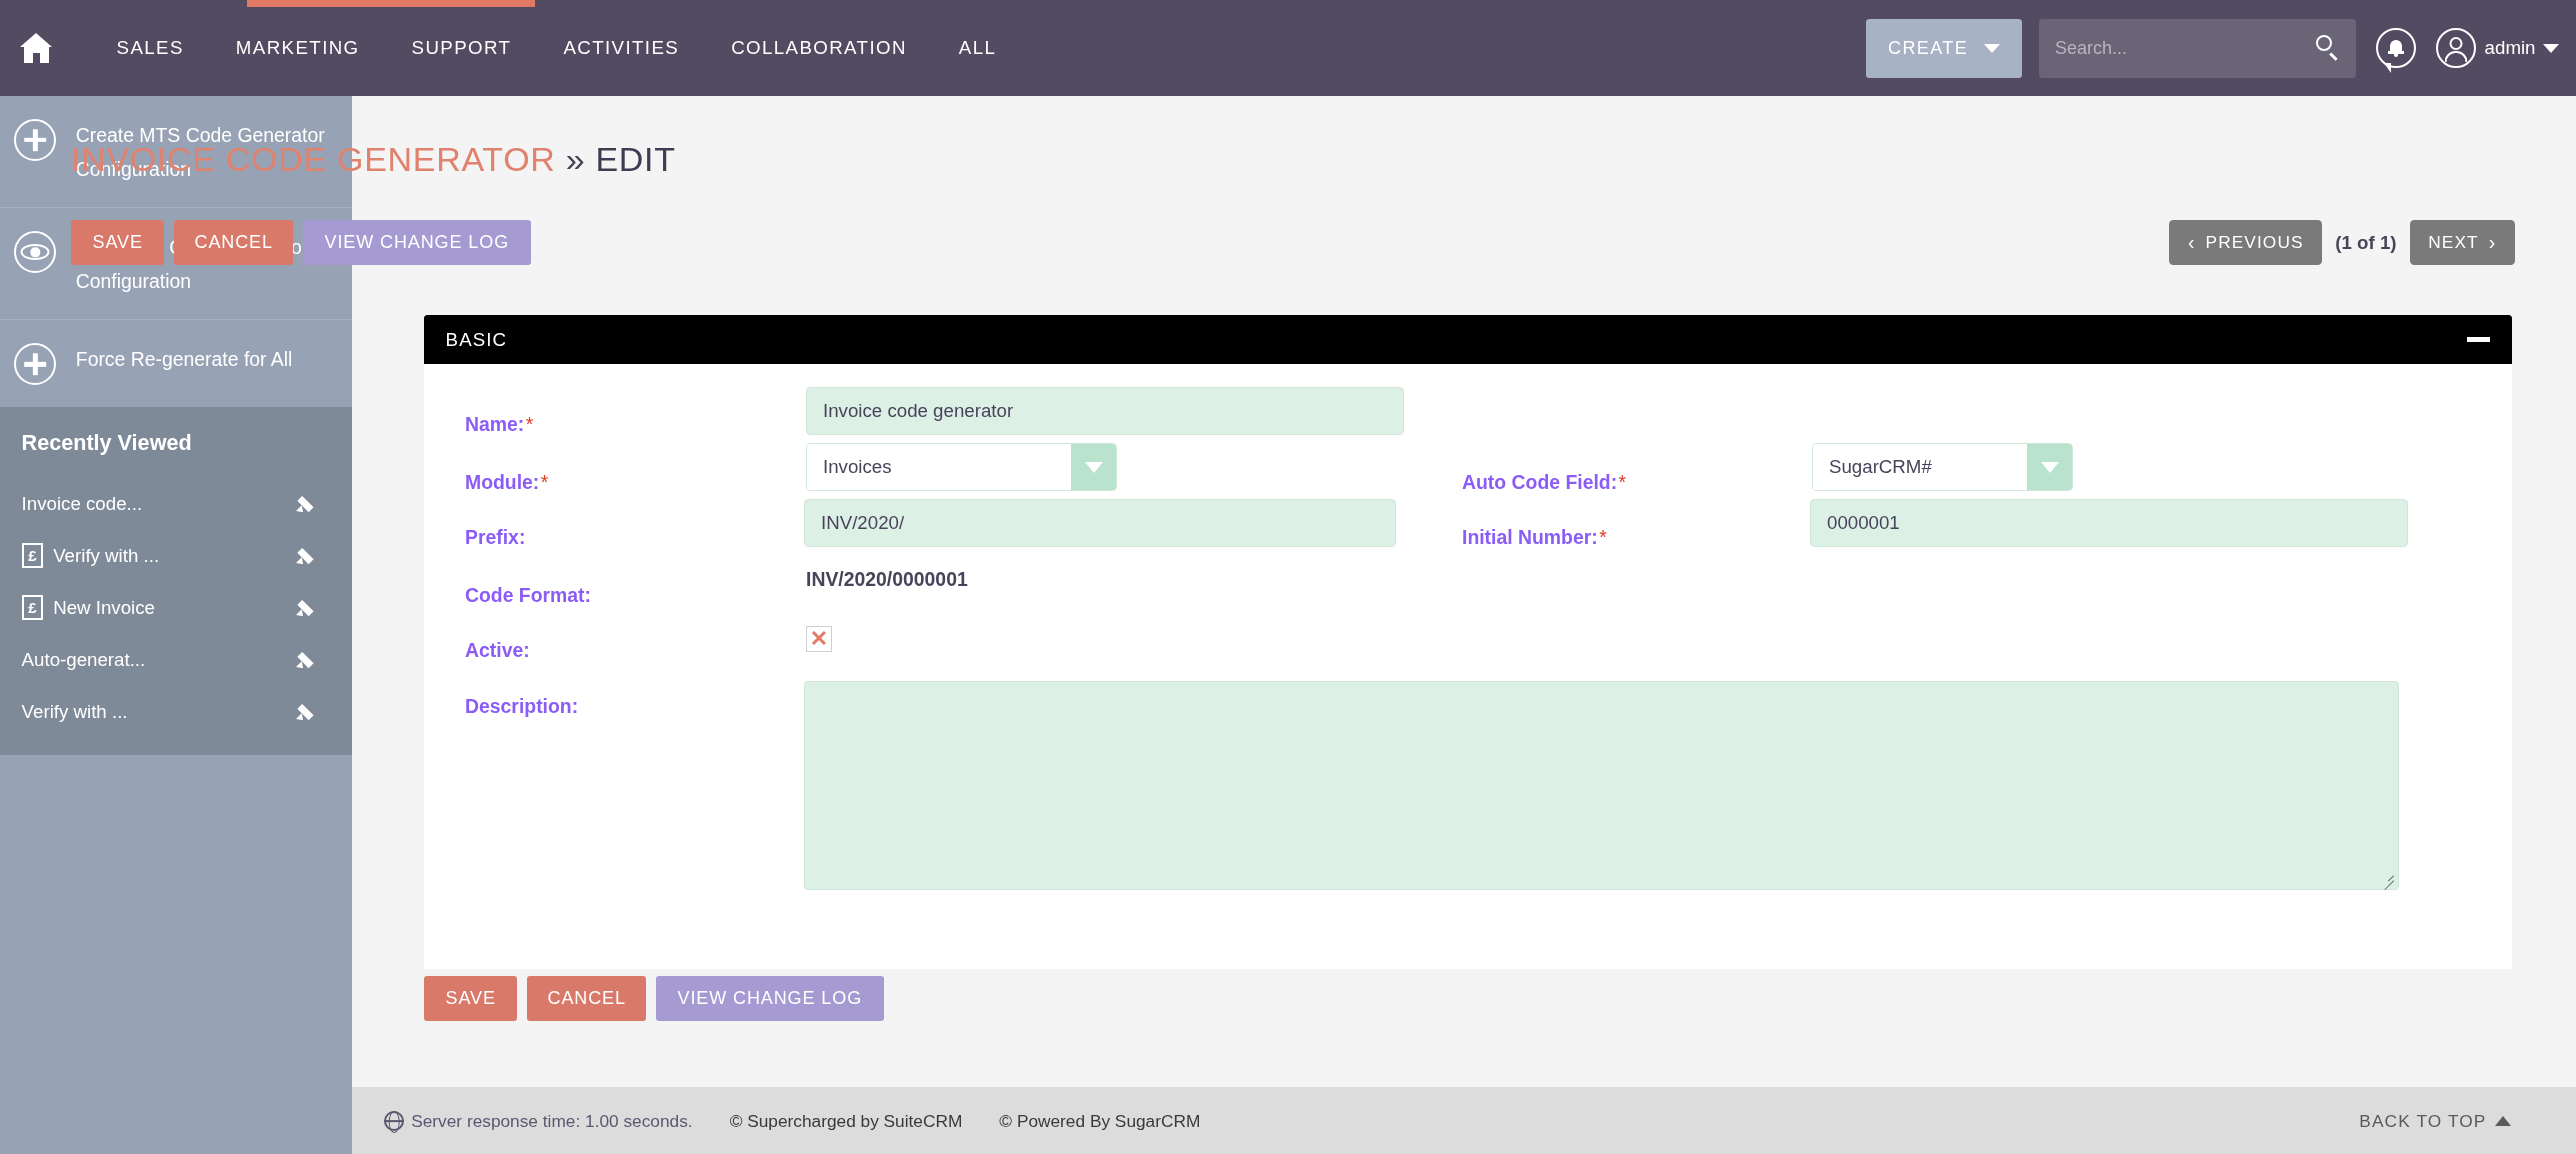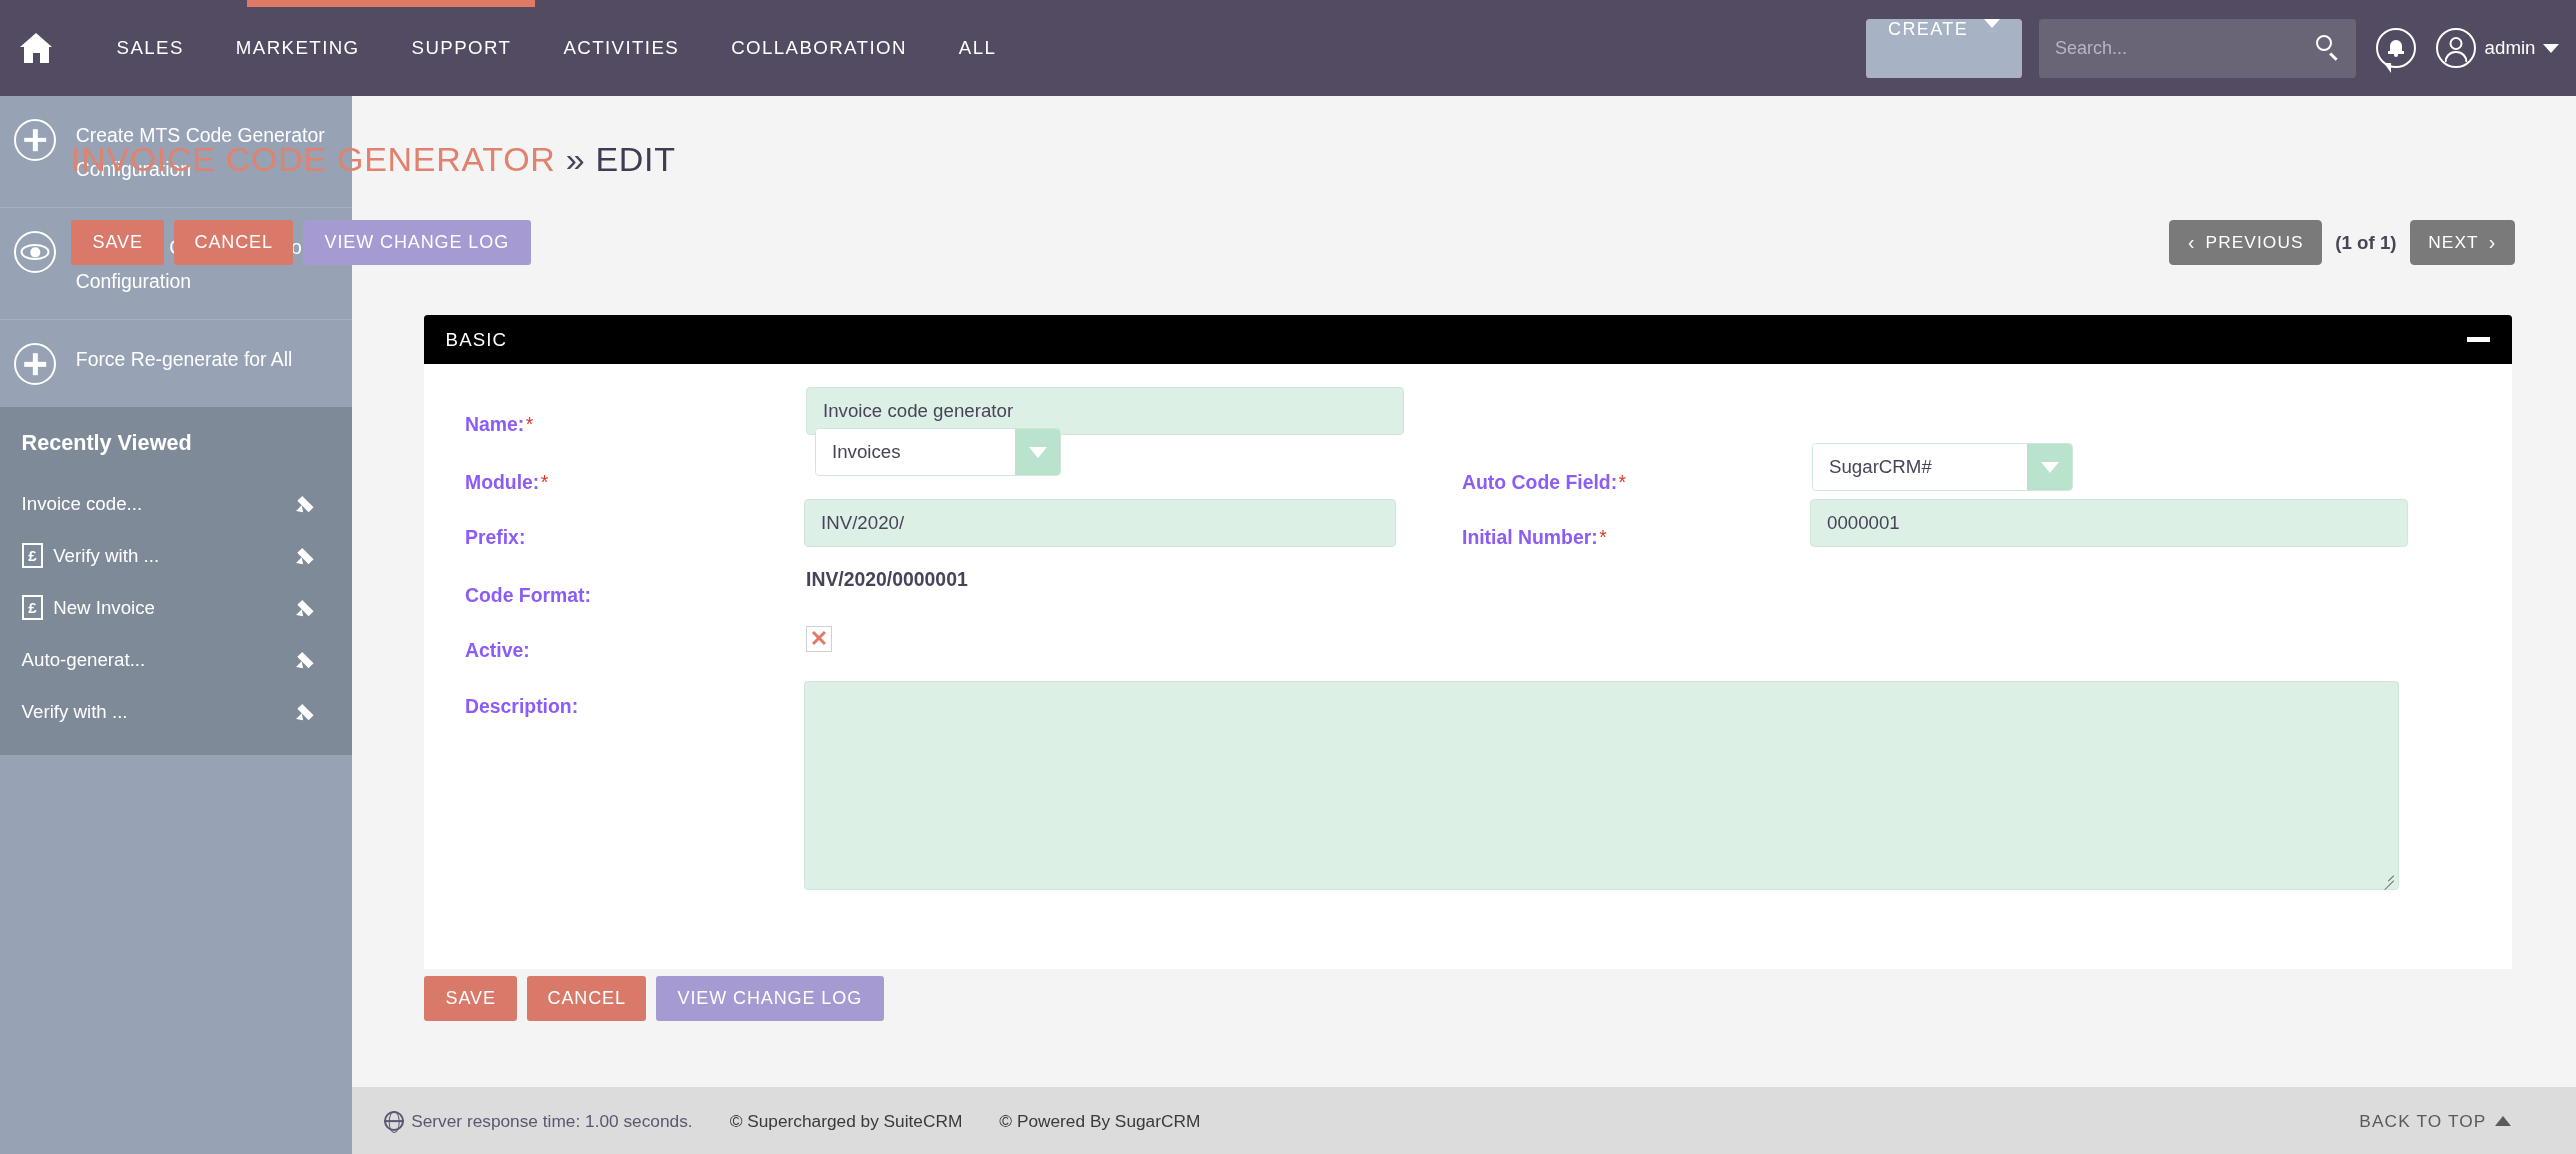--- a/index.html
+++ b/index.html
@@ -45,21 +45,21 @@
     color: #ffffff; font-size: 18.7px; letter-spacing: 1.4px; font-weight: 400;
     margin-right: 52px; white-space: nowrap; cursor: pointer;
   }
   .topbar-right {
     position: absolute; right: 17.3px; top: 0; height: 96px;
     display: flex; align-items: center;
   }
   .create-btn {
     background: #a7b3c4; color: #ffffff; font-size: 18px; letter-spacing: 1.4px;
     height: 59px; padding: 0 21.6px; border-radius: 3.6px;
-    display: flex; gap: 16px; cursor: pointer;
+    display: flex; align-items: center; gap: 16px; cursor: pointer;
   }
   .caret-down {
     width: 0; height: 0; border-left: 8px solid transparent;
     border-right: 8px solid transparent; border-top: 9.4px solid #ffffff;
   }
   .search-box {
     position: relative; background: #6a6477; width: 317px; height: 59px;
     border-radius: 3.6px; margin-left: 17.3px; display: flex; align-items: center;
   }
   .search-box input {
@@ -479,21 +479,21 @@
       <div class="row" style="top:49px; left:41px;">
         <span class="fld-label">Name:</span>
         <span class="req">*</span>
       </div>
       <input class="inp" style="position: absolute; top: 23px; left: 382px; width: 598px;" value="Invoice code generator">
 
       <div class="row" style="top:107px; left:41px;">
         <span class="fld-label">Module:</span>
         <span class="req">*</span>
       </div>
-      <div class="sel-wrap" style="position:absolute; top:64px; left:382px; width:246px;margin-left:9px;">
+      <div class="sel-wrap" style="position:absolute; top:79px; left:382px; width:311px;">
         <span class="sel-val">Invoices</span>
         <span class="sel-arrow">
             <i></i>
           </span>
       </div>
 
       <div class="row" style="top:107px; left:1038px;">
         <span class="fld-label">Auto Code Field:</span>
         <span class="req">*</span>
       </div>

